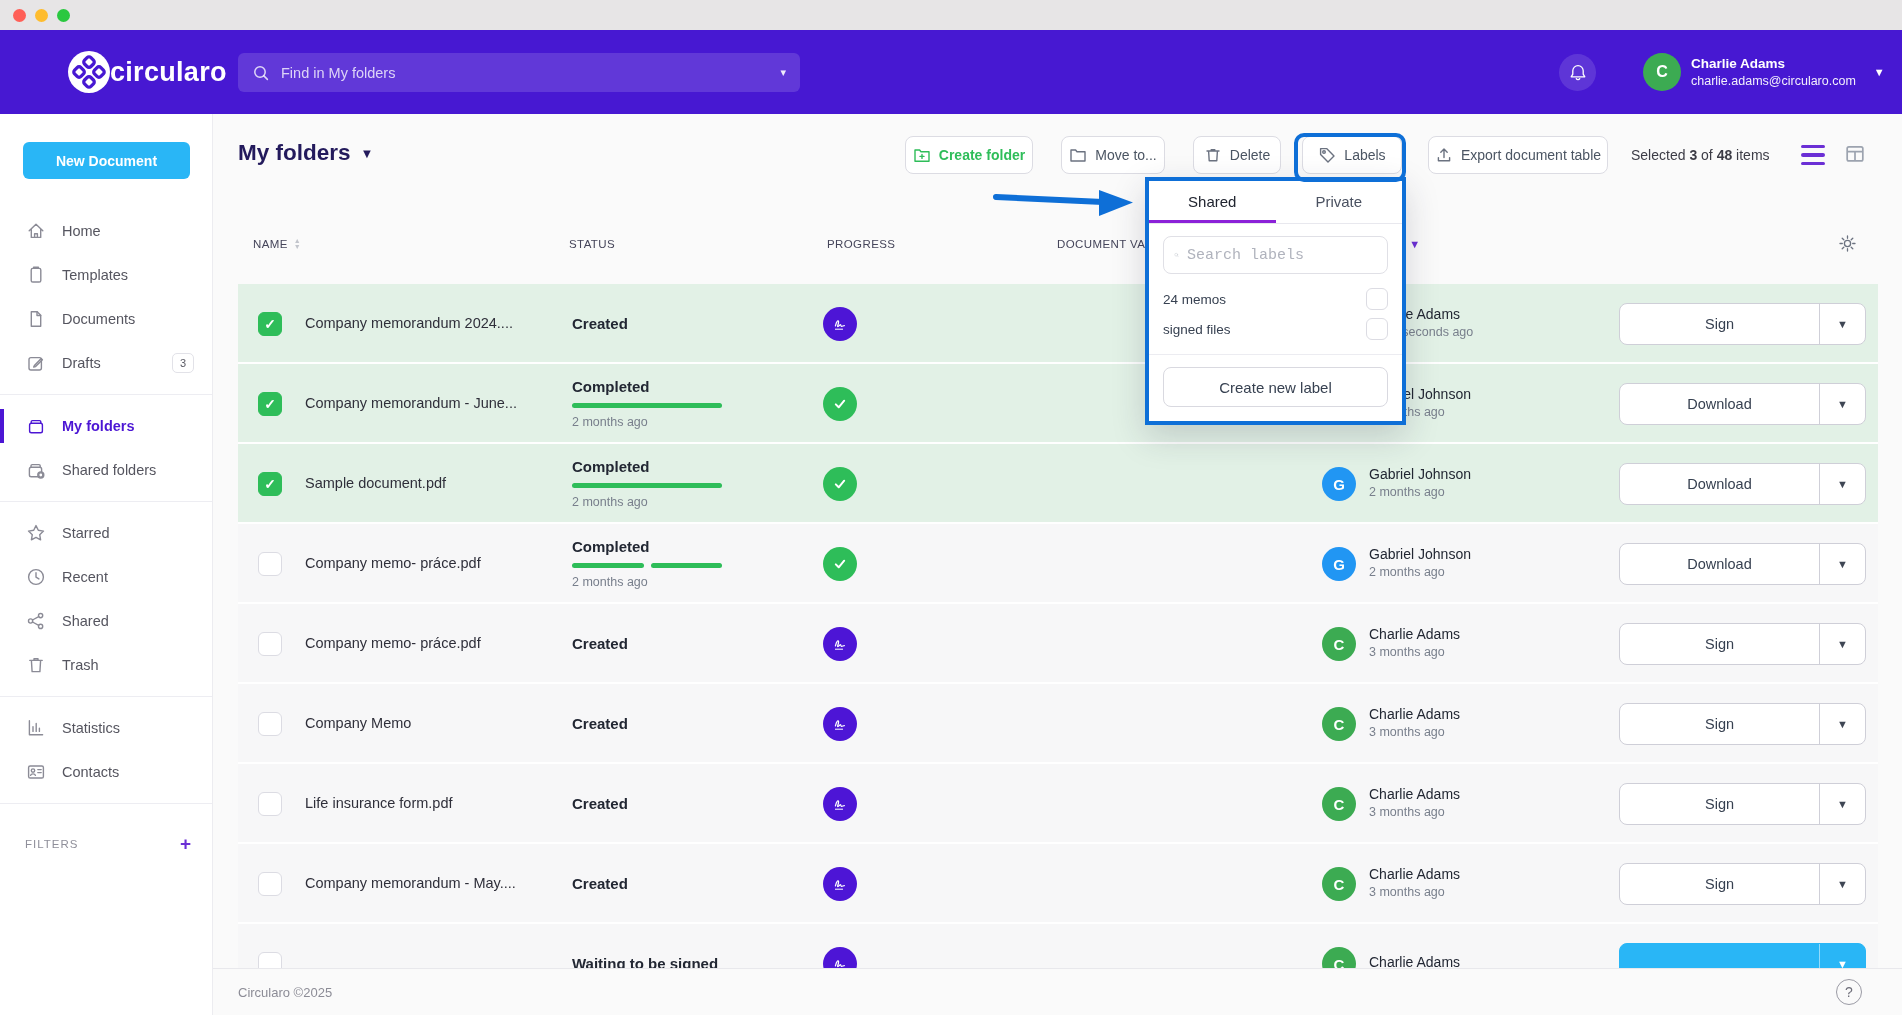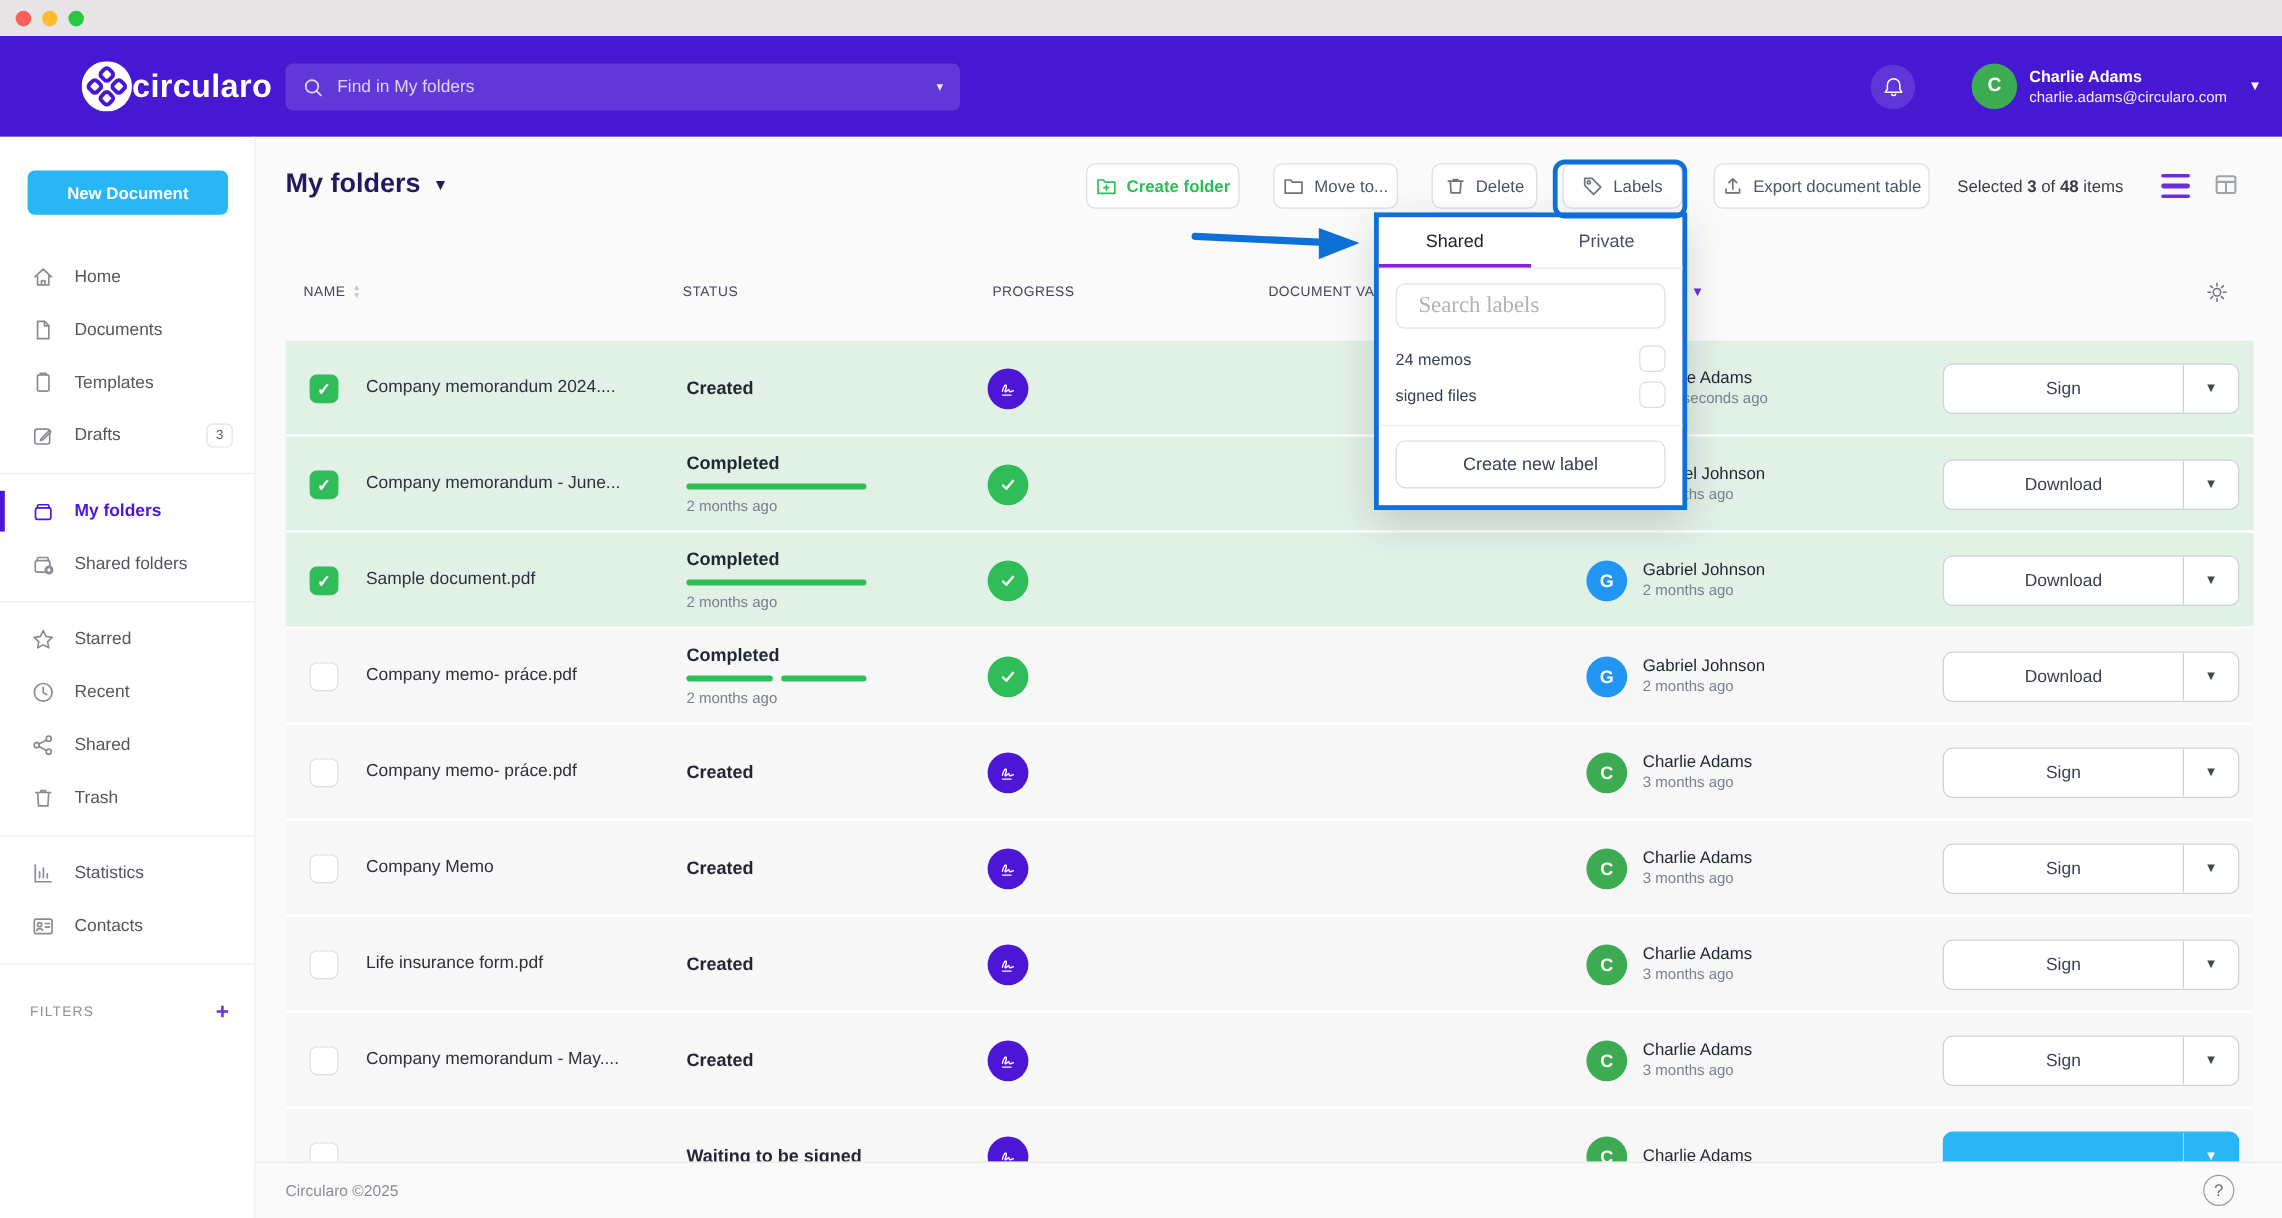--- a/index.html
+++ b/index.html
@@ -103,21 +103,21 @@
   .help{width:26px;height:26px;border-radius:50%;border:1.5px solid #9a9aa4;display:flex;align-items:center;justify-content:center;font-size:14px;color:#6f6f7a;cursor:pointer}
 
   
   .labels-outline{position:absolute;left:1294px;top:133px;width:112px;height:49px;border:4px solid #0e6fd7;border-radius:10px;z-index:110;pointer-events:none}
   .arrow{position:absolute;left:991px;top:188px;z-index:110;pointer-events:none}
   .popover{position:absolute;left:1145px;top:177px;width:261px;border:4px solid #0e6fd7;background:#fff;z-index:100;box-shadow:0 12px 32px rgba(40,40,60,.18)}
   .tabs{display:flex;border-bottom:1px solid #e8e8ee}
   .tab{flex:1;text-align:center;padding:12px 0 10px;font-size:15px;color:#4a5160;cursor:pointer;border-bottom:3px solid transparent}
   .tab.active{color:#20242f;border-bottom-color:#8b21d8}
   .psearch{margin:12px 14px 10px;height:38px;border:1.5px solid #e0e0e6;border-radius:8px;display:flex;align-items:center;padding:0 10px;gap:8px}
-  .psearch input{flex:1;border:none;outline:none;font-size:19px;color:#737373;font-family:Liberation Serif, serif;background:transparent}
+  .psearch input{flex:1;border:none;outline:none;font-size:15px;color:#737373;font-family:Liberation Mono, monospace;background:transparent}
   .psearch input::placeholder{color:#b0b3bd}
   .psearch svg{fill:none;stroke:#c1c4cc;stroke-width:1.5;stroke-linecap:round}
   .plabel{display:flex;align-items:center;justify-content:space-between;margin:0 14px;height:30px;cursor:pointer}
   .plabel span{font-size:13.5px;color:#374151}
   .pcheck{width:22px;height:22px;border:1.5px solid #dcdce3;border-radius:6px;background:#fff;cursor:pointer}
   .pdivider{height:1px;background:#ececf1;margin:10px 0 0}
   .create-label{display:block;margin:12px 14px 14px;width:calc(100% - 28px);height:40px;border:1px solid #d9d9e0;border-radius:8px;background:#fff;font-size:15px;color:#374151;font-weight:500;font-family:"Liberation Sans",sans-serif;cursor:pointer}
 </style>
 </head>
 <body>
@@ -175,31 +175,31 @@
   <button class="newdoc">New Document</button>
 
   <div class="nav-item">
     <svg width="20" height="20" viewBox="0 0 20 20">
         <path d="M3.2 9.8 10 3.2l6.8 6.6M5.3 8.6v7.8h9.4V8.6M8.6 16.2v-3.4h2.8v3.4"></path>
       </svg>
     <span>Home</span>
   </div>
   <div class="nav-item">
     <svg width="20" height="20" viewBox="0 0 20 20">
+        <rect x="5.2" y="3.4" width="9.6" height="13.6" rx="1.6"></rect>
+        <path d="M7.6 3.4V2.2h4.8v1.2"></path>
+      </svg>
+    <span>Templates</span>
+  </div>
+  <div class="nav-item">
+    <svg width="20" height="20" viewBox="0 0 20 20">
         <path d="M5.3 2.8h5.9l3.5 3.5v10.9H5.3z"></path>
         <path d="M11 2.8v3.7h3.7"></path>
       </svg>
     <span>Documents</span>
-  </div>
-  <div class="nav-item">
-    <svg width="20" height="20" viewBox="0 0 20 20">
-        <rect x="5.2" y="3.4" width="9.6" height="13.6" rx="1.6"></rect>
-        <path d="M7.6 3.4V2.2h4.8v1.2"></path>
-      </svg>
-    <span>Templates</span>
   </div>
   <div class="nav-item">
     <svg width="20" height="20" viewBox="0 0 20 20">
         <rect x="3" y="4.6" width="12.4" height="12.4" rx="2"></rect>
         <path d="M8.4 12.4 15.2 5.6l1.2 1.2-6.8 6.8-1.9.5z"></path>
       </svg>
     <span>Drafts</span>
     <span class="badge">3</span>
   </div>
   <div class="sdiv"></div>

